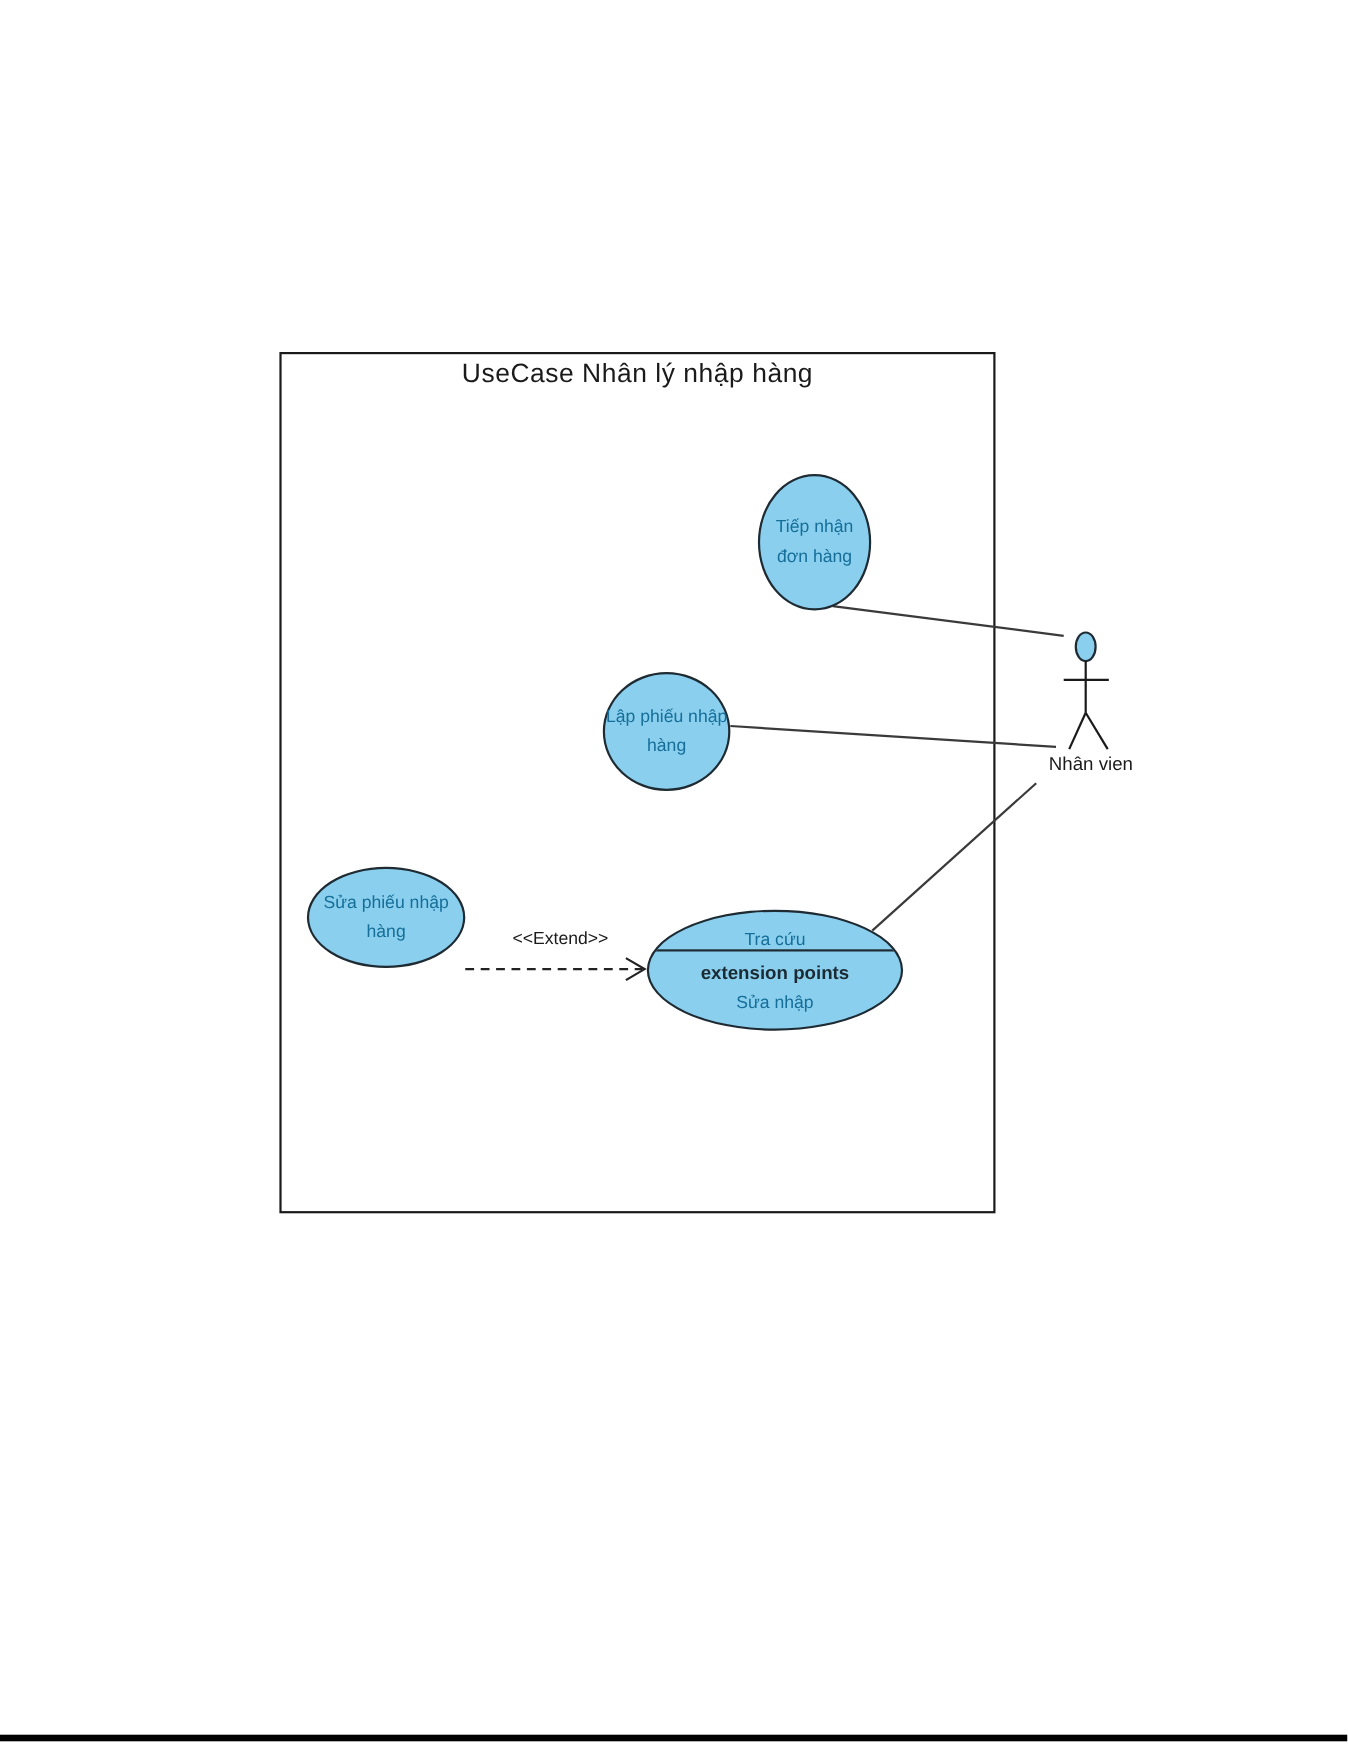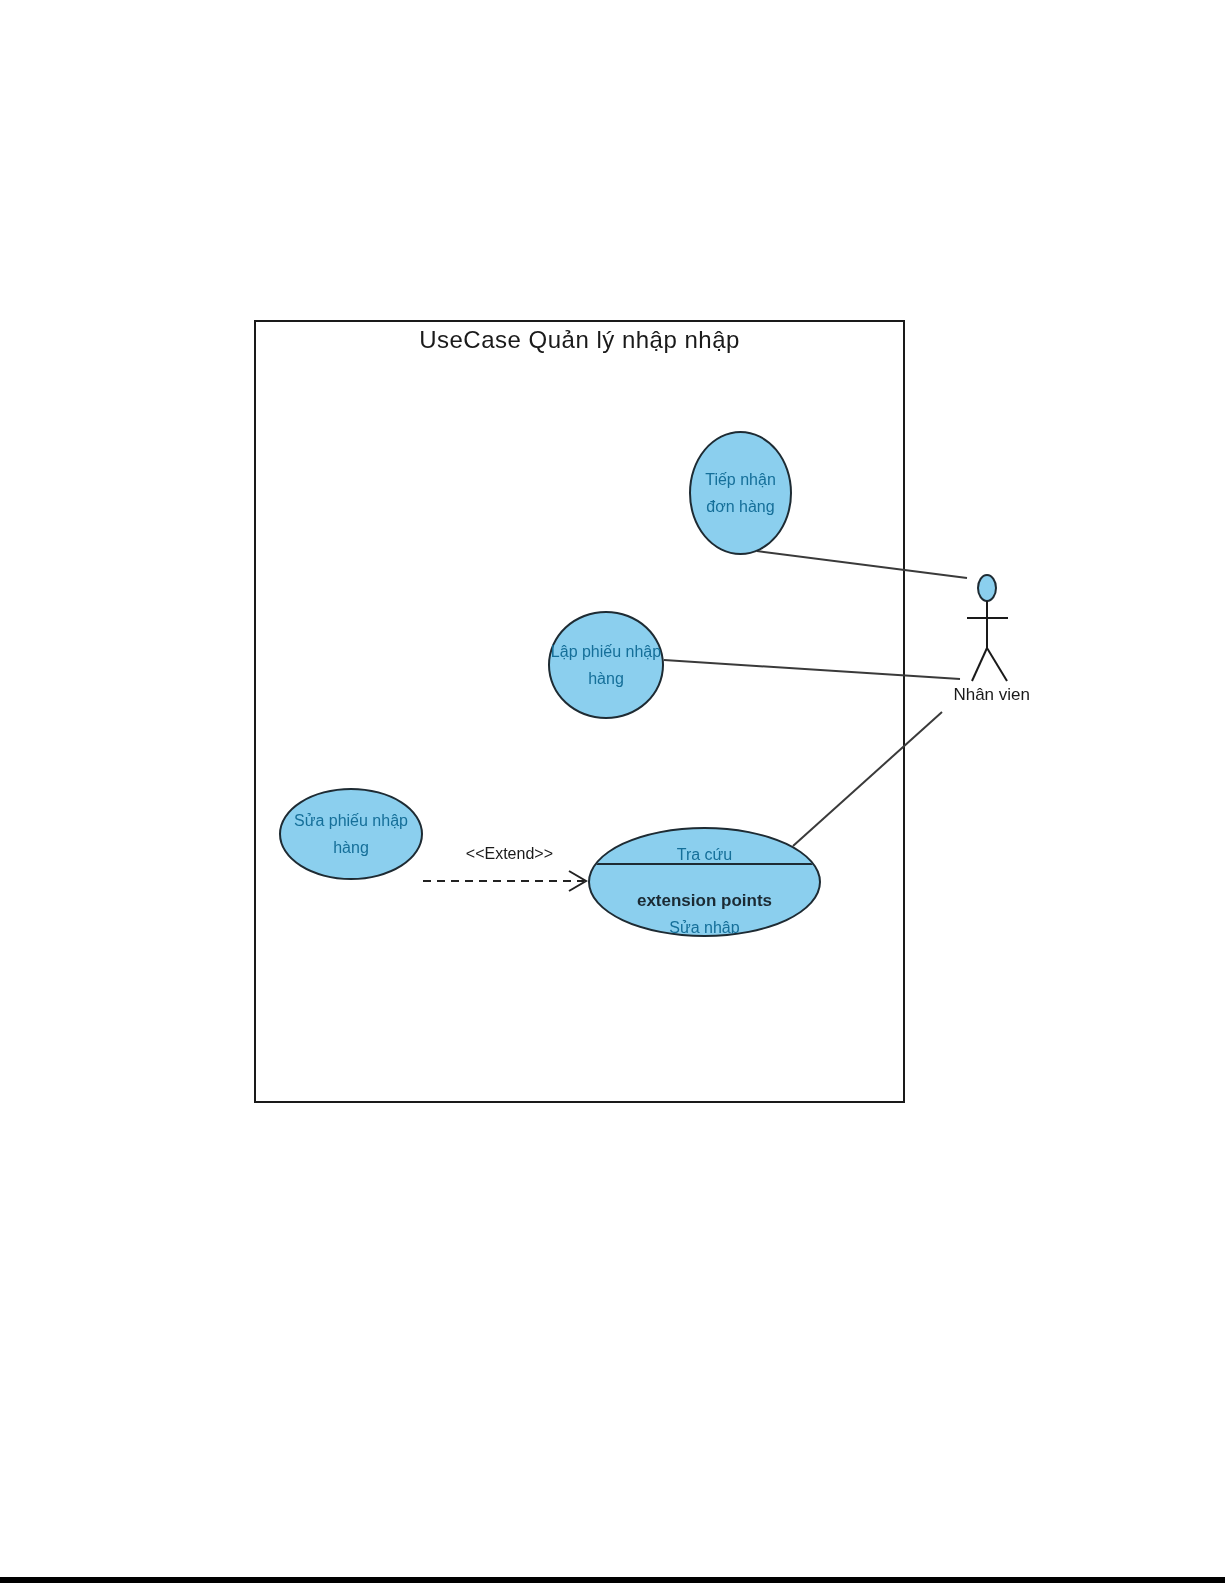--- a/index.html
+++ b/index.html
@@ -60,21 +60,21 @@
     display:flex;align-items:center;justify-content:center;
     padding-top:16px;
   }
   .uc-divider{
     position:absolute;
     left:0;right:0;top:34px;
     height:0;
     border-top:2px solid var(--accent_stroke);
   }
   .uc-ext-section{
-    padding-top:24px;
+    padding-top:8px;
     line-height:27px;
   }
   .uc-ext-header{
     font-weight:bold;
     font-size:17px;
     color:var(--text_dark);
   }
   .extend-label{
     left:438px;top:845px;width:115px;
     text-align:right;
@@ -94,21 +94,21 @@
   .bottom-rule{
     left:0;top:1577px;width:1225px;height:6px;
     background:#000000;
   }
 </style>
 </head>
 <body>
 
 <div class="abs frame"></div>
 
-<div class="abs diagram-title">UseCase Quản lý nhập nhập</div>
+<div class="abs diagram-title">UseCase Nhân lý nhập hàng</div>
 
 <svg class="abs lines-layer" width="1225" height="1585" viewBox="0 0 1225 1585">
   <line x1="757" y1="551" x2="967" y2="578" stroke="#3a3a3a" stroke-width="2"></line>
   <line x1="664" y1="660" x2="960" y2="679" stroke="#3a3a3a" stroke-width="2"></line>
   <line x1="793" y1="846" x2="942" y2="712" stroke="#3a3a3a" stroke-width="2"></line>
   <line x1="423" y1="881" x2="584" y2="881" stroke="#222222" stroke-width="2" stroke-dasharray="8 6"></line>
   <polyline points="569,871 586,881 569,891" fill="none" stroke="#222222" stroke-width="2"></polyline>
   <g>
     <ellipse cx="987" cy="588" rx="9" ry="13" fill="#8bcfee" stroke="#1e2b33" stroke-width="2"></ellipse>
     <line x1="987" y1="601" x2="987" y2="648" stroke="#1a1a1a" stroke-width="2"></line>

